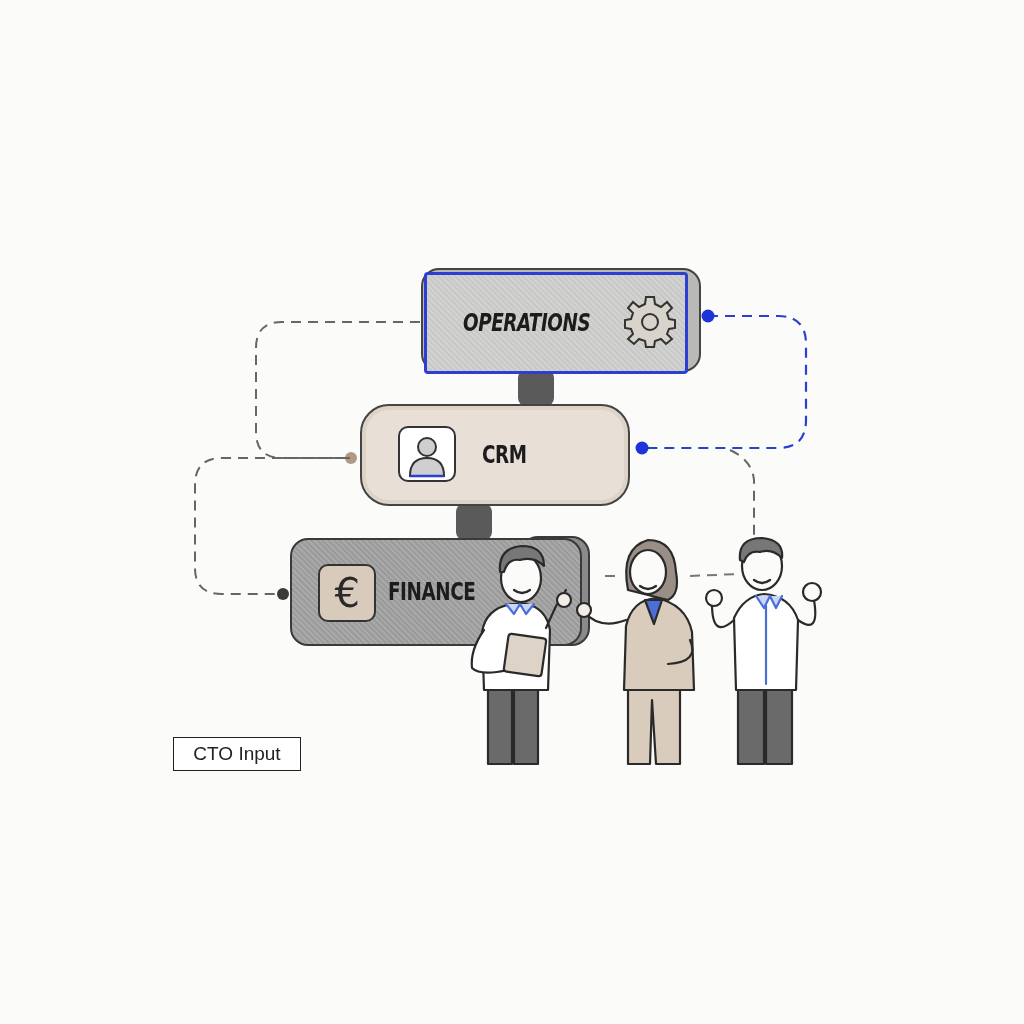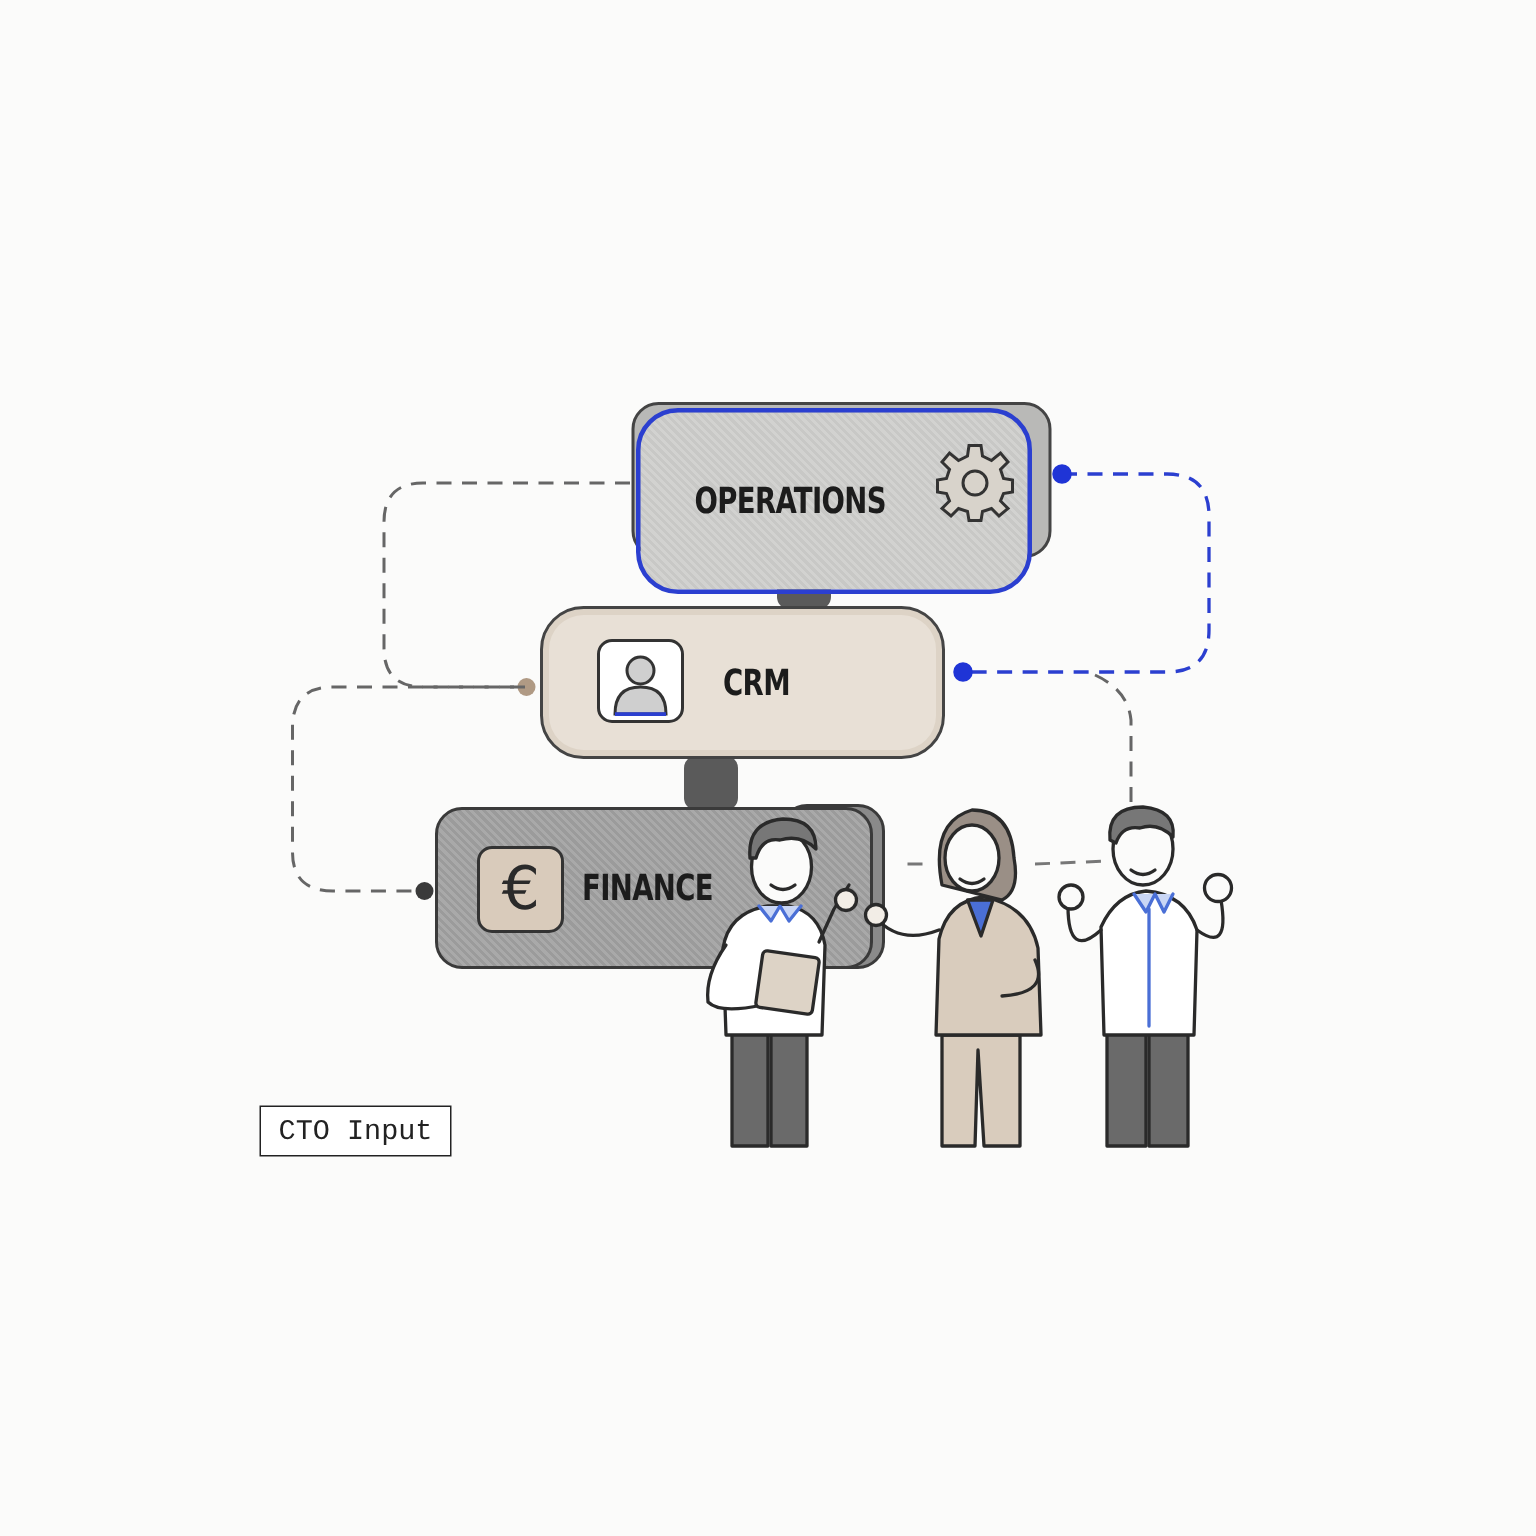--- a/index.html
+++ b/index.html
@@ -20,24 +20,25 @@
       font-weight: bold;
       color: #1c1c1c;
       letter-spacing: -0.5px;
     }
     .node-label { font-size: 24px; font-stretch: condensed; transform: scaleX(0.85); transform-origin: left center; }
     .ops-outer {
       left: 421px; top: 268px; width: 280px; height: 104px;
       background: #b9b9b7; border: 2.5px solid #444; border-radius: 18px;
     }
     .ops-inner {
-      left: 424px; top: 272px; width: 264px; height: 124px;
+      left: 424px; top: 272px; width: 264px; height: 102px;
       background: repeating-linear-gradient(45deg, #d2d2d0 0 2px, #c8c8c6 2px 4px);
-      border: 3.5px solid #2b3fd0; border-radius: 28px;
+      border: 3.5px solid #2b3fd0; border-radius: 4px;
       padding-left: 36px;
+      font-style: italic;
     }
     .crm {
       left: 360px; top: 404px; width: 270px; height: 102px;
       background: #e8e0d6; border: 2.5px solid #444; border-radius: 29px;
       box-shadow: inset 0 0 0 4px #ddd3c6;
     }
     .fin-back {
       left: 520px; top: 536px; width: 70px; height: 110px;
       background: #8a8a8a; border: 2.5px solid #3a3a3a; border-radius: 18px;
     }
@@ -51,21 +52,21 @@
       border: 2.5px solid #333; border-radius: 10px;
       display: flex; align-items: center; justify-content: center;
     }
     .connector-piece {
       position: absolute; background: #5a5a5a;
     }
     .cto-box {
       position: absolute; left: 173px; top: 737px; width: 128px; height: 34px;
       box-sizing: border-box; border: 1.5px solid #222; background: #fff;
       display: flex; align-items: center; justify-content: center;
-      font-family: Liberation Mono, monospace; font-size: 19px; color: #222;
+      font-family: Liberation Sans, sans-serif; font-size: 19px; color: #222;
     }
   </style>
 </head>
 <body>
 
 <svg class="canvas" viewBox="0 0 1024 1024" xmlns="http://www.w3.org/2000/svg">
 
   <path d="M420 322 L282 322 Q256 322 256 348 L256 432 Q256 458 282 458 L350 458" fill="none" stroke="#666" stroke-width="2" stroke-dasharray="10 7"></path>
   <circle cx="351" cy="458" r="6" fill="#b09a84"></circle>
 

